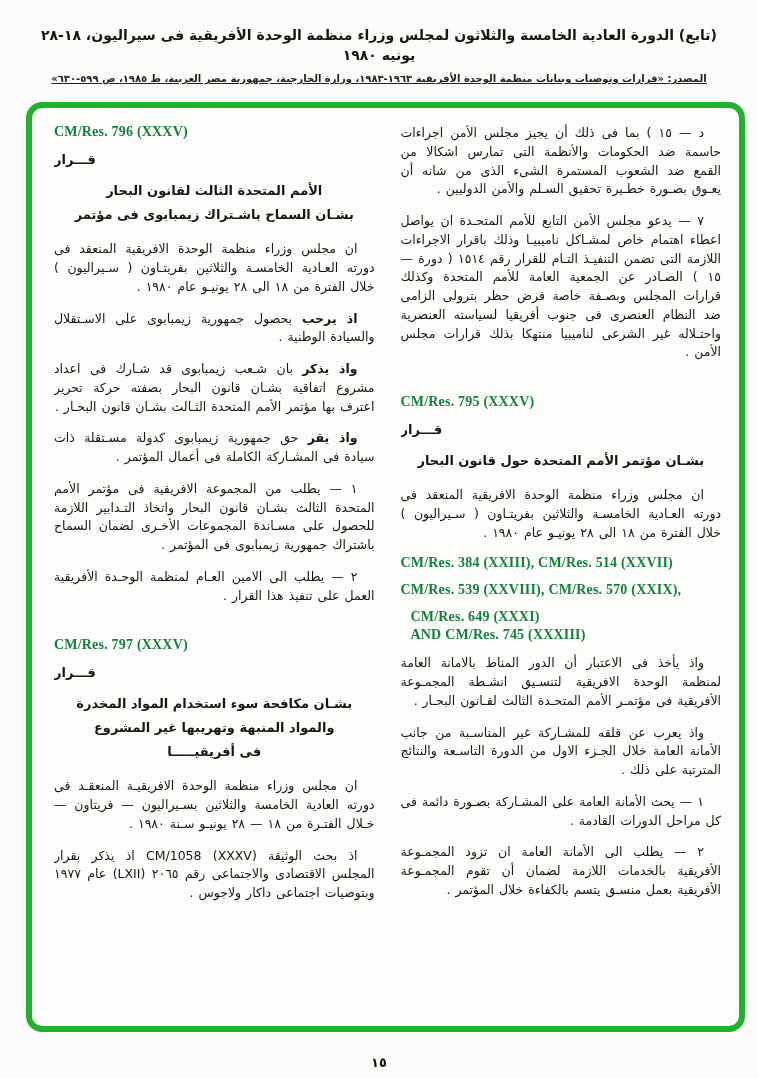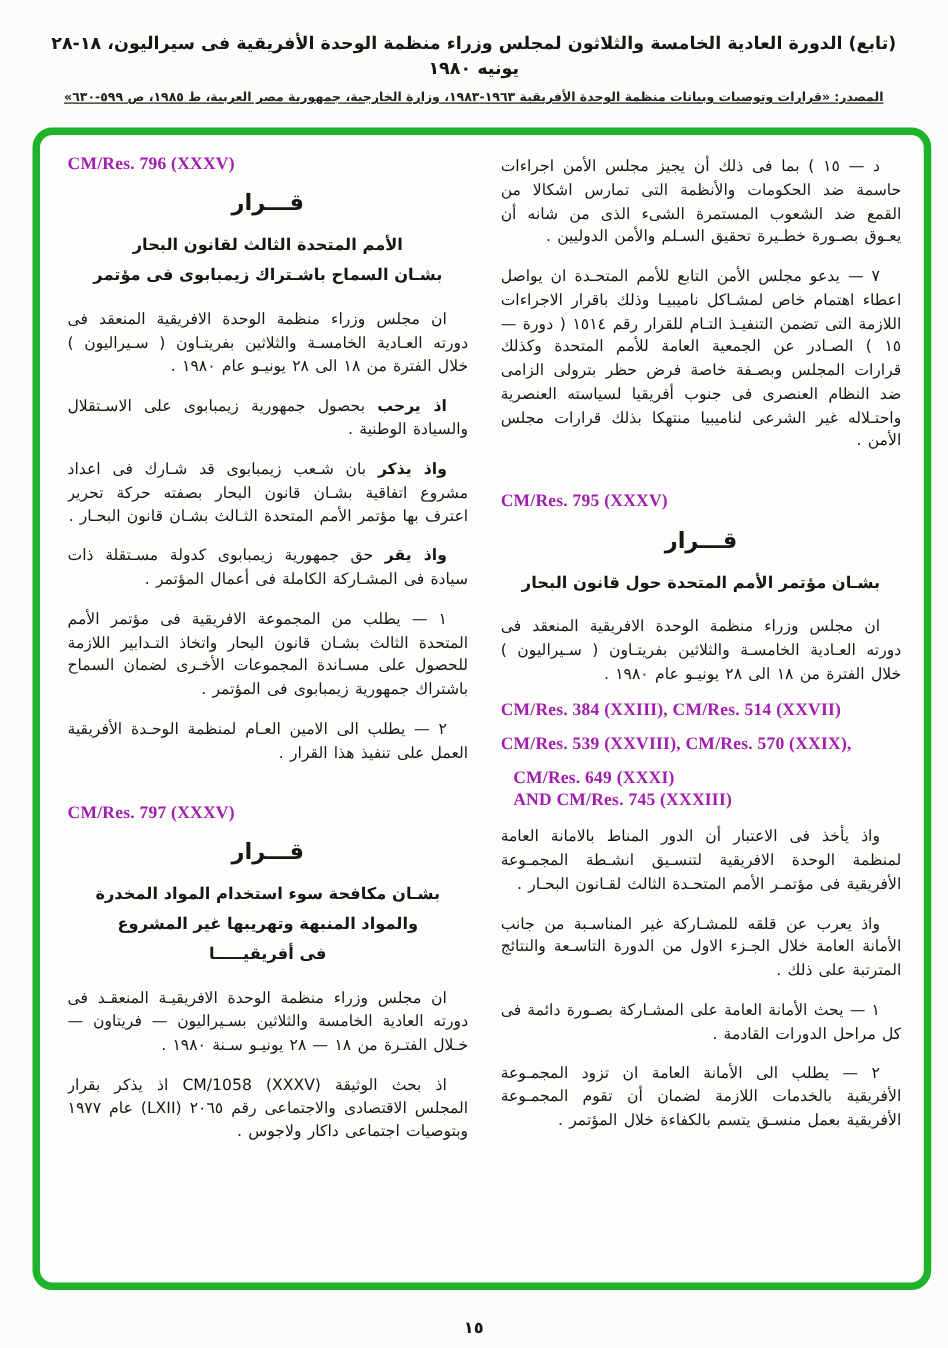--- a/index.html
+++ b/index.html
@@ -23,27 +23,27 @@
     overflow:hidden;
   }
   .columns{display:flex;direction:rtl;gap:26px;height:100%;overflow:hidden;}
   .col{flex:1;min-width:0;overflow:hidden;}
   .blk{direction:rtl;}
   .para{
     text-align:justify;font-size:12.5px;line-height:1.5;
     margin:0 0 13px 0;text-indent:17px;word-spacing:1px;
   }
   .para b{font-weight:bold;}
-  .heading{text-align:center;font-weight:bold;font-size:18px;margin:12px 0 12px;}
+  .heading{text-align:left;font-weight:bold;font-size:13px;margin:12px 0 12px;}
   .subheading{text-align:center;font-weight:bold;font-size:13px;line-height:1.85;margin:0 0 13px;}
   .code{
     direction:ltr;text-align:left;
     font-family:"Liberation Serif",serif;font-weight:bold;
     font-size:14px;letter-spacing:.2px;
-    margin:0 0 11px 0;color:#a21caf;
+    margin:0 0 11px 0;color:#15803d;
   }
   .code.tight{margin-bottom:2px;}
   .code.indent{padding-left:10px;}
   .extra-top{margin-top:32px;}
   .page-number{
     position:absolute;left:0;right:0;bottom:8px;
     text-align:center;direction:rtl;font-weight:bold;font-size:13px;
   }
 </style>
 </head>

